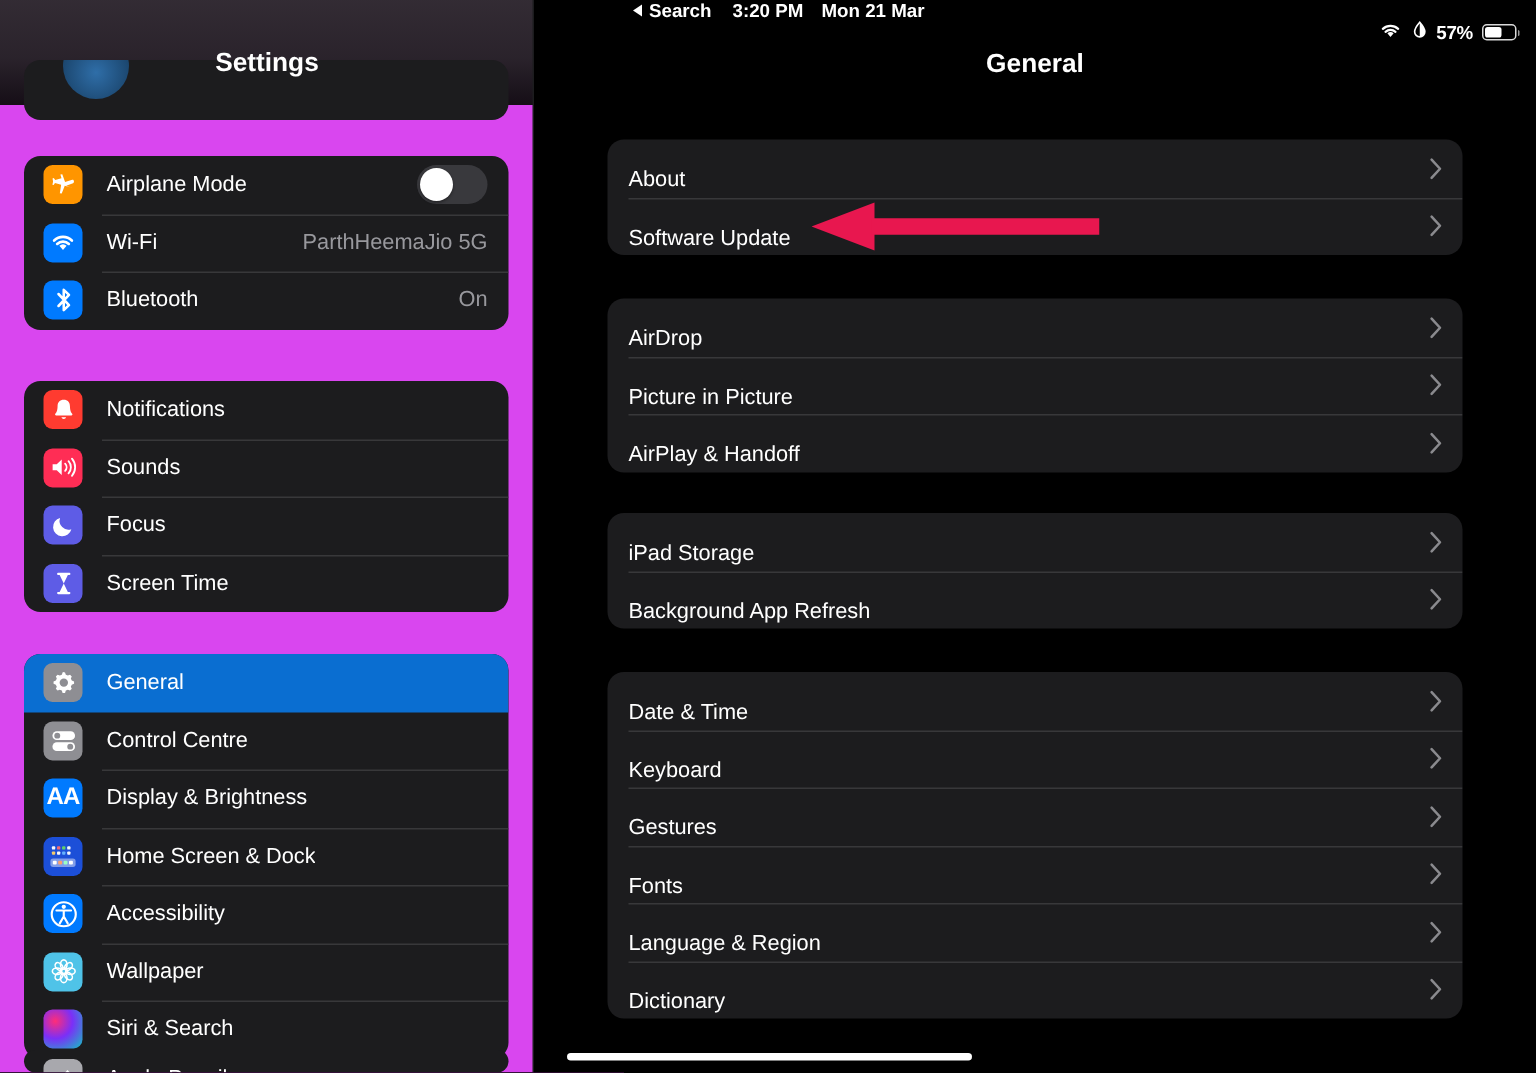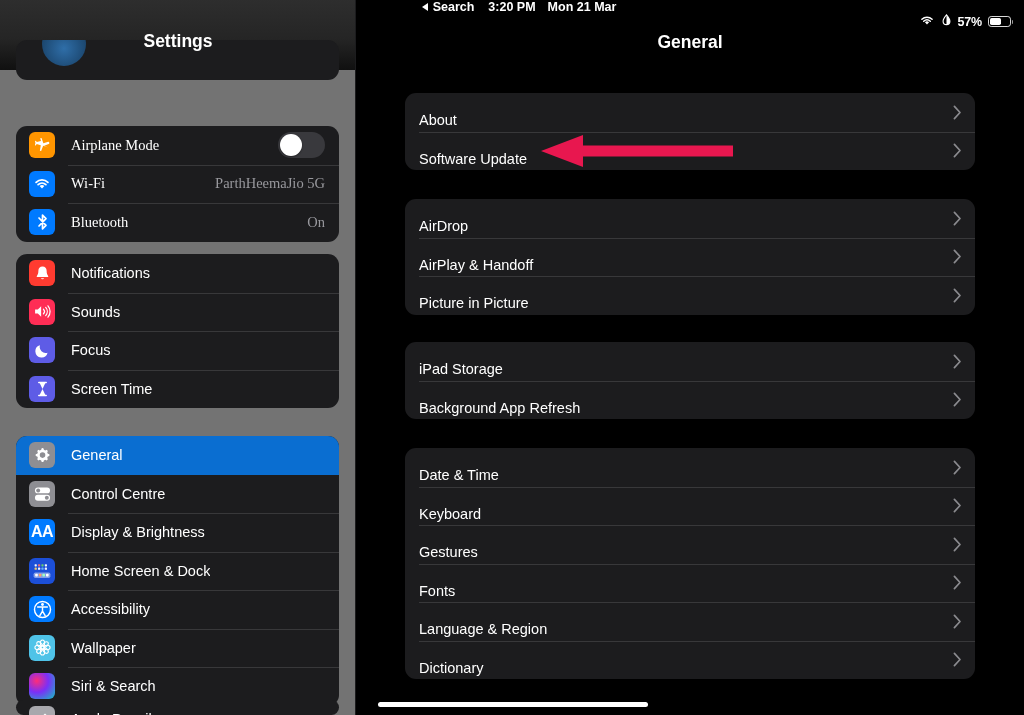--- a/index.html
+++ b/index.html
@@ -45,21 +45,21 @@
     background:rgba(255,255,255,0.6);
   }
   .batt-fill {
     position:absolute; left:1.3px; top:1.3px; bottom:1.3px;
     width:11px; background:#fff; border-radius:1.7px;
   }
 
   
   .sidebar {
     position:absolute; top:0; left:0; width:416px; height:715px;
-    background:#737373; overflow:hidden;
+    background:#d946ef; overflow:hidden;
   }
   .sidebar-sheen {
     position:absolute; top:0; left:0; width:356px; height:70px;
     background:linear-gradient(180deg,#2a2a2a 0%,#212121 55%,#0b0b0b 100%);
     opacity:0.95;
   }
   .sidebar-divider {
     position:absolute; top:0; left:355px; width:1px; height:715px;
     background:#1c1c1e;
   }
@@ -217,21 +217,21 @@
 
   <div class="sidebar">
     <div class="sidebar-sheen"></div>
     <div class="sidebar-divider"></div>
     <div class="sidebar-title">Settings</div>
 
     <div class="appleid-card">
       <div class="appleid-avatar"></div>
     </div>
 
-    <div class="sb-card" style="top:126px;font-family:Liberation Serif, serif;">
+    <div class="sb-card" style="top:104px;">
 
       <div class="sb-row">
         <span class="sb-ico ic-airplane">
           <svg width="17" height="17" viewBox="0 0 20 20">
             <path d="M18.2 11.2 L11.8 9.3 L9.1 16.3 L7.4 16 L8.6 8.5 L3.1 6.9 L1.9 8.7 L0.8 8.4 L1.4 5.6 L0.9 2.8 L2 2.5 L3.3 4.2 L8.9 2.7 L7.9 -0.7 L9.6 -1 L12.1 5.9 L18.5 4 C19.2 3.8 19.8 4.2 19.9 4.9 L20 5.6 C20.1 6.2 19.8 6.8 19.2 7 L13.1 9.3 L19.2 11.5 Z" fill="#fff" transform="translate(0.4,2.2) scale(0.88)"></path>
           </svg>
         </span>
         <span class="sb-label">Airplane Mode</span>
         <span class="toggle">
           <span class="toggle-knob"></span>
@@ -432,29 +432,29 @@
     <div class="d-card" style="top:199px;">
       <div class="d-row">
         <span class="d-label">AirDrop</span>
         <span class="d-chevron">
           <svg width="9" height="15" viewBox="0 0 9 15">
               <path d="M1.4 1.4 L7 7.5 L1.4 13.6" stroke="#8a8a8e" stroke-width="1.7" fill="none" stroke-linecap="round" stroke-linejoin="round"></path>
             </svg>
         </span>
       </div>
       <div class="d-row">
+        <span class="d-label">Picture in Picture</span>
+        <span class="d-chevron">
+          <svg width="9" height="15" viewBox="0 0 9 15">
+              <path d="M1.4 1.4 L7 7.5 L1.4 13.6" stroke="#8a8a8e" stroke-width="1.7" fill="none" stroke-linecap="round" stroke-linejoin="round"></path>
+            </svg>
+        </span>
+      </div>
+      <div class="d-row">
         <span class="d-label">AirPlay &amp; Handoff</span>
-        <span class="d-chevron">
-          <svg width="9" height="15" viewBox="0 0 9 15">
-              <path d="M1.4 1.4 L7 7.5 L1.4 13.6" stroke="#8a8a8e" stroke-width="1.7" fill="none" stroke-linecap="round" stroke-linejoin="round"></path>
-            </svg>
-        </span>
-      </div>
-      <div class="d-row">
-        <span class="d-label">Picture in Picture</span>
         <span class="d-chevron">
           <svg width="9" height="15" viewBox="0 0 9 15">
               <path d="M1.4 1.4 L7 7.5 L1.4 13.6" stroke="#8a8a8e" stroke-width="1.7" fill="none" stroke-linecap="round" stroke-linejoin="round"></path>
             </svg>
         </span>
       </div>
     </div>
 
     <div class="d-card" style="top:342px;">
       <div class="d-row">

